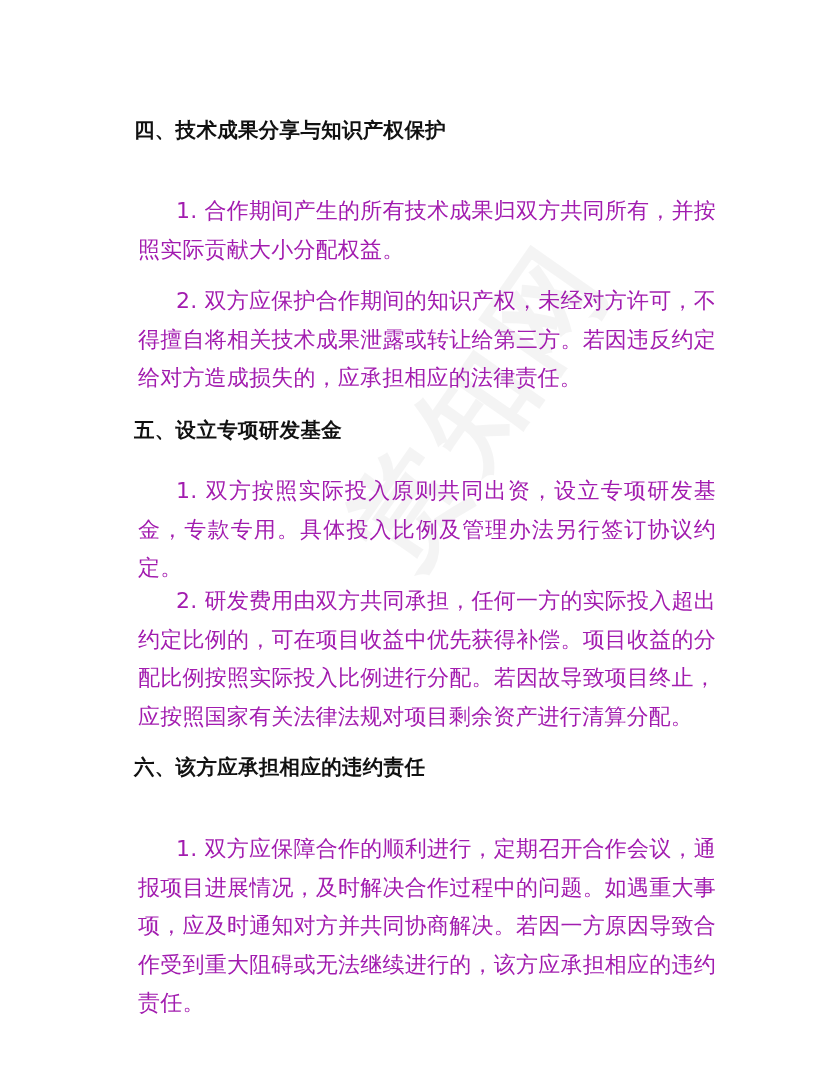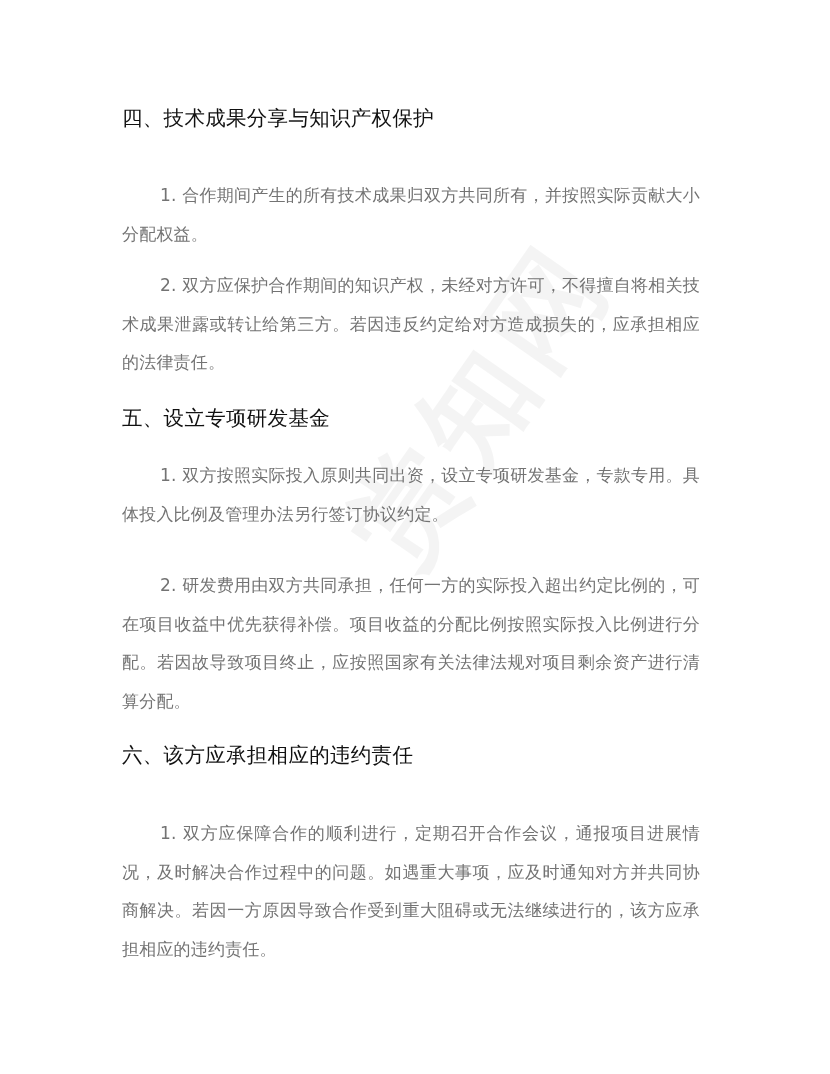--- a/index.html
+++ b/index.html
@@ -2,26 +2,26 @@
 <html><head>
 <meta charset="utf-8">
 <style>
   html, body { margin: 0; padding: 0; }
   body {
     width: 830px; height: 1074px; background: #ffffff; position: relative; overflow: hidden;
     font-family: "DejaVu Sans", "Liberation Sans", sans-serif; color: #1a1a1a;
   }
   .page { position: absolute; left: 122px; top: 0; width: 578px; }
   .heading {
-    position: absolute; left: 0; margin: 0;
-    font-size: 20.5px; font-weight: normal; color: #111; letter-spacing: 0.3px; white-space: nowrap;
+    position: absolute; left: 0; margin: 12px;
+    font-size: 20.5px; font-weight: bold; color: #111; letter-spacing: 0.3px; white-space: nowrap;
   }
   .para {
-    position: absolute; left: 0; width: 578px; margin: 0;
-    font-size: 17px; line-height: 38.5px; color: #737373; text-indent: 38px;
+    position: absolute; left: 0; width: 578px; margin: 16px;
+    font-size: 22px; line-height: 38.5px; color: #a21caf; text-indent: 38px;
     text-align: justify; letter-spacing: 0.2px;
   }
   .watermark {
     position: absolute; left: 300px; top: 330px; font-size: 110px; font-weight: bold;
     color: rgba(0,0,0,0.045); transform: rotate(-55deg); transform-origin: center;
     white-space: nowrap; letter-spacing: 10px; pointer-events: none;
   }
 </style>
 </head>
 <body>

